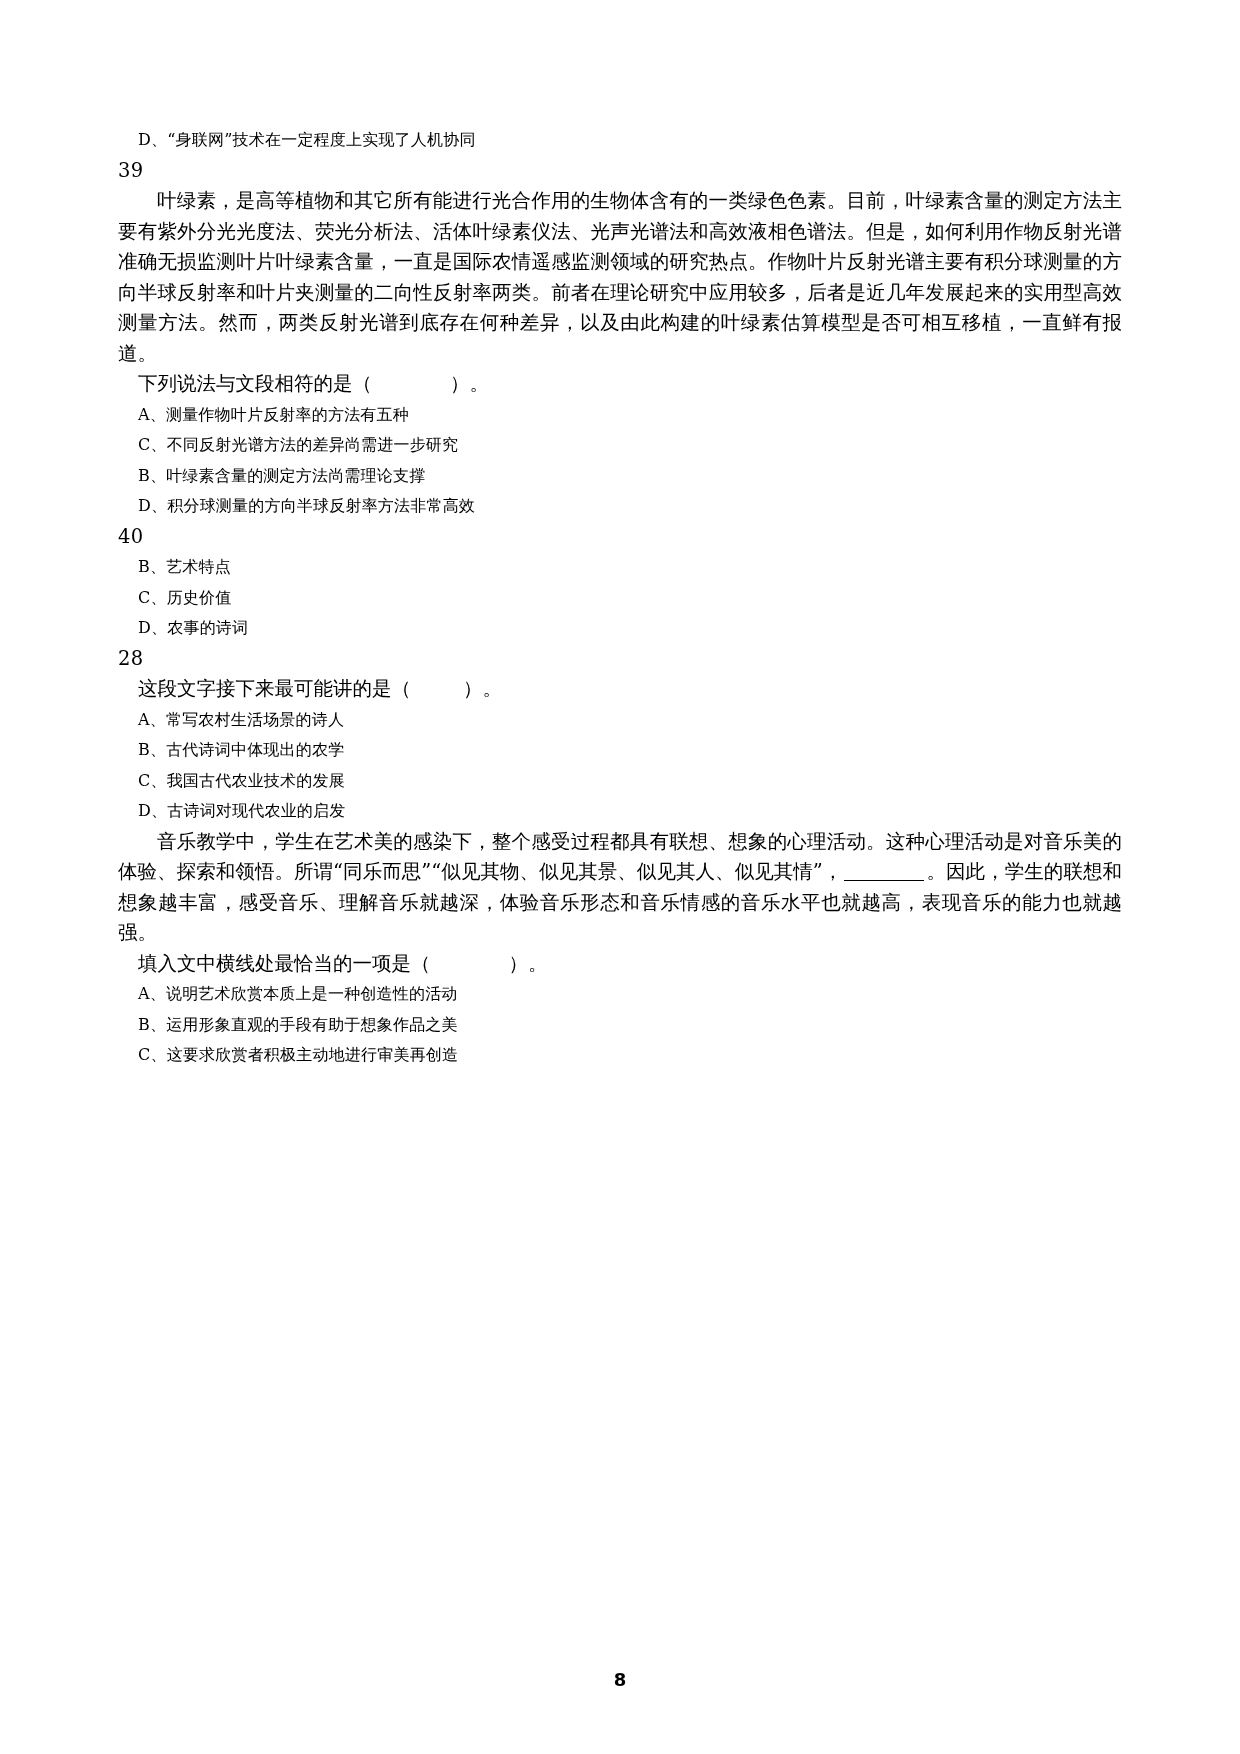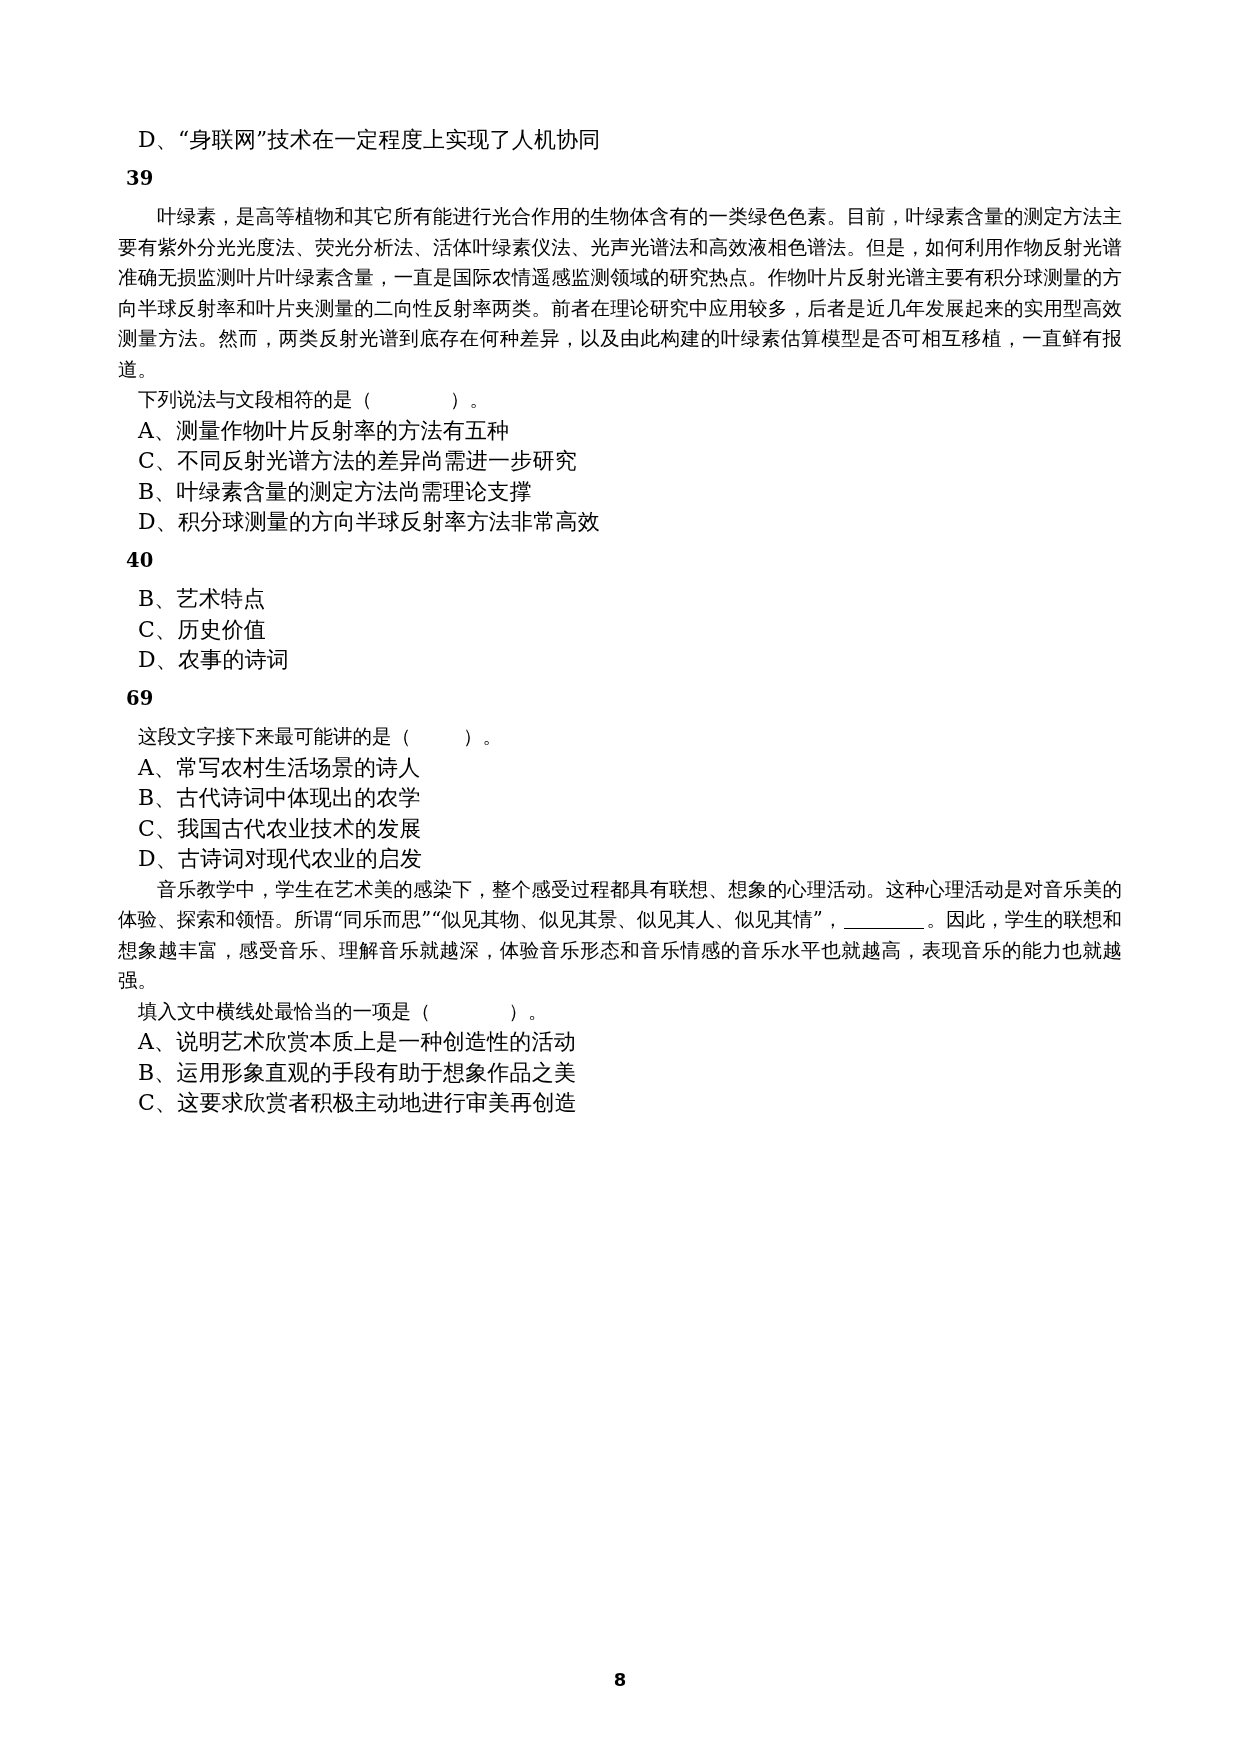--- a/index.html
+++ b/index.html
@@ -31,30 +31,29 @@
   .para {
     margin: 0;
     text-align: justify;
     text-justify: inter-ideograph;
   }
   
   .indent2 {
     text-indent: 39px;
   }
   .qnum {
-    margin: 8px;
+    margin: 0;
     font-size: 19.5px;
     line-height: 30.5px;
     letter-spacing: 0.3px;
-    font-weight: bold;
   }
   .opt {
     margin: 0;
     text-indent: 20px;
-    font-size: 22px;
+    font-size: 16px;
     line-height: 30.5px;
     letter-spacing: 0.2px;
   }
   .stem {
     margin: 0;
     text-indent: 20px;
     font-size: 19.5px;
     line-height: 30.5px;
   }
   .gap {
@@ -97,21 +96,21 @@
     <p class="opt">A、测量作物叶片反射率的方法有五种</p>
     <p class="opt">C、不同反射光谱方法的差异尚需进一步研究</p>
     <p class="opt">B、叶绿素含量的测定方法尚需理论支撑</p>
     <p class="opt">D、积分球测量的方向半球反射率方法非常高效</p>
 
     <p class="qnum">40</p>
     <p class="opt">B、艺术特点</p>
     <p class="opt">C、历史价值</p>
     <p class="opt">D、农事的诗词</p>
 
-    <p class="qnum">69</p>
+    <p class="qnum">28</p>
     <p class="stem"><span>这段文字接下来最可能讲的是（</span><span class="gap-sm"></span><span>）。</span></p>
     <p class="opt">A、常写农村生活场景的诗人</p>
     <p class="opt">B、古代诗词中体现出的农学</p>
     <p class="opt">C、我国古代农业技术的发展</p>
     <p class="opt">D、古诗词对现代农业的启发</p>
 
     <p class="para indent2"><span>音乐教学中，学生在艺术美的感染下，整个感受过程都具有联想、想象的心理活动。这种心理活动是对音乐美的体验、探索和领悟。所谓“同乐而思”“似见其物、似见其景、似见其人、似见其情”，</span><span class="blank-line"></span><span>。因此，学生的联想和想象越丰富，感受音乐、理解音乐就越深，体验音乐形态和音乐情感的音乐水平也就越高，表现音乐的能力也就越强。</span></p>
     <p class="stem"><span>填入文中横线处最恰当的一项是（</span><span class="gap"></span><span>）。</span></p>
     <p class="opt">A、说明艺术欣赏本质上是一种创造性的活动</p>
     <p class="opt">B、运用形象直观的手段有助于想象作品之美</p>

